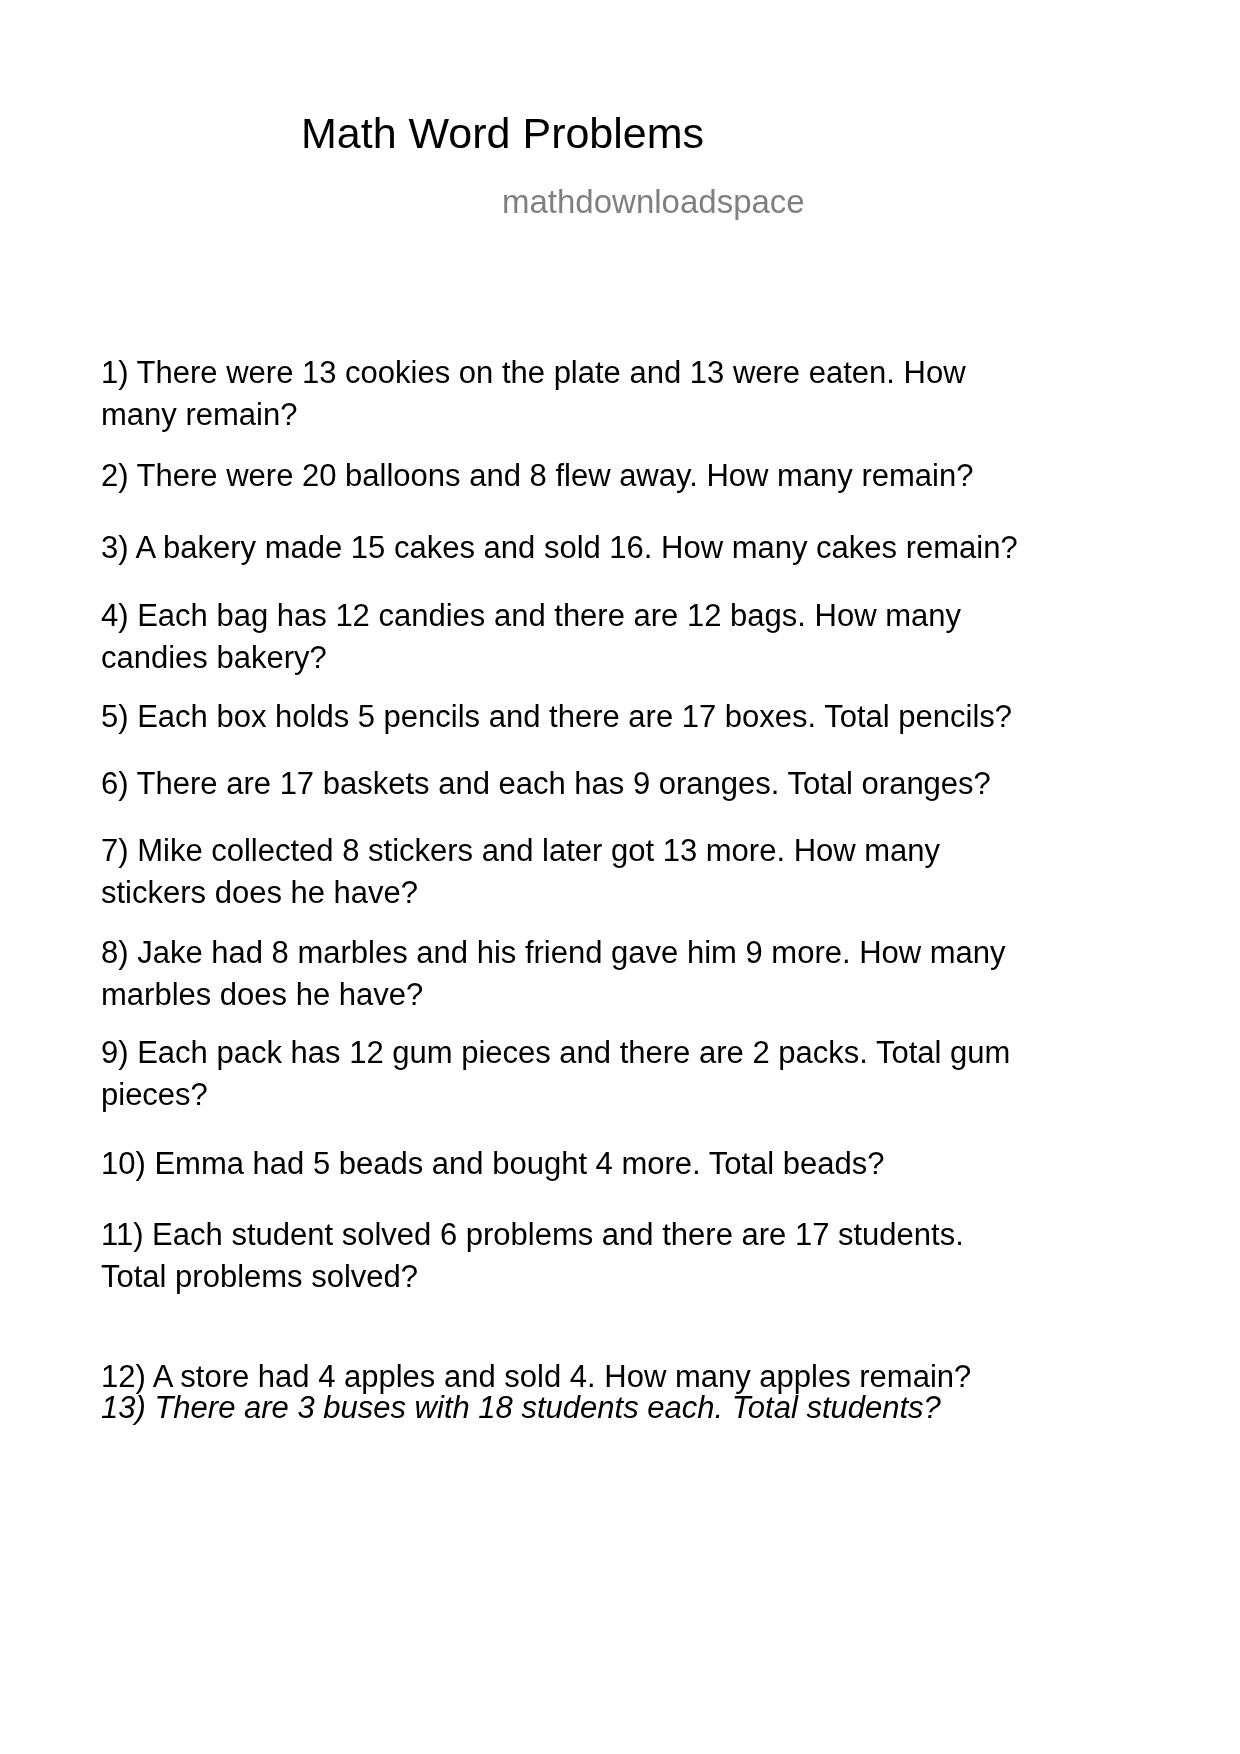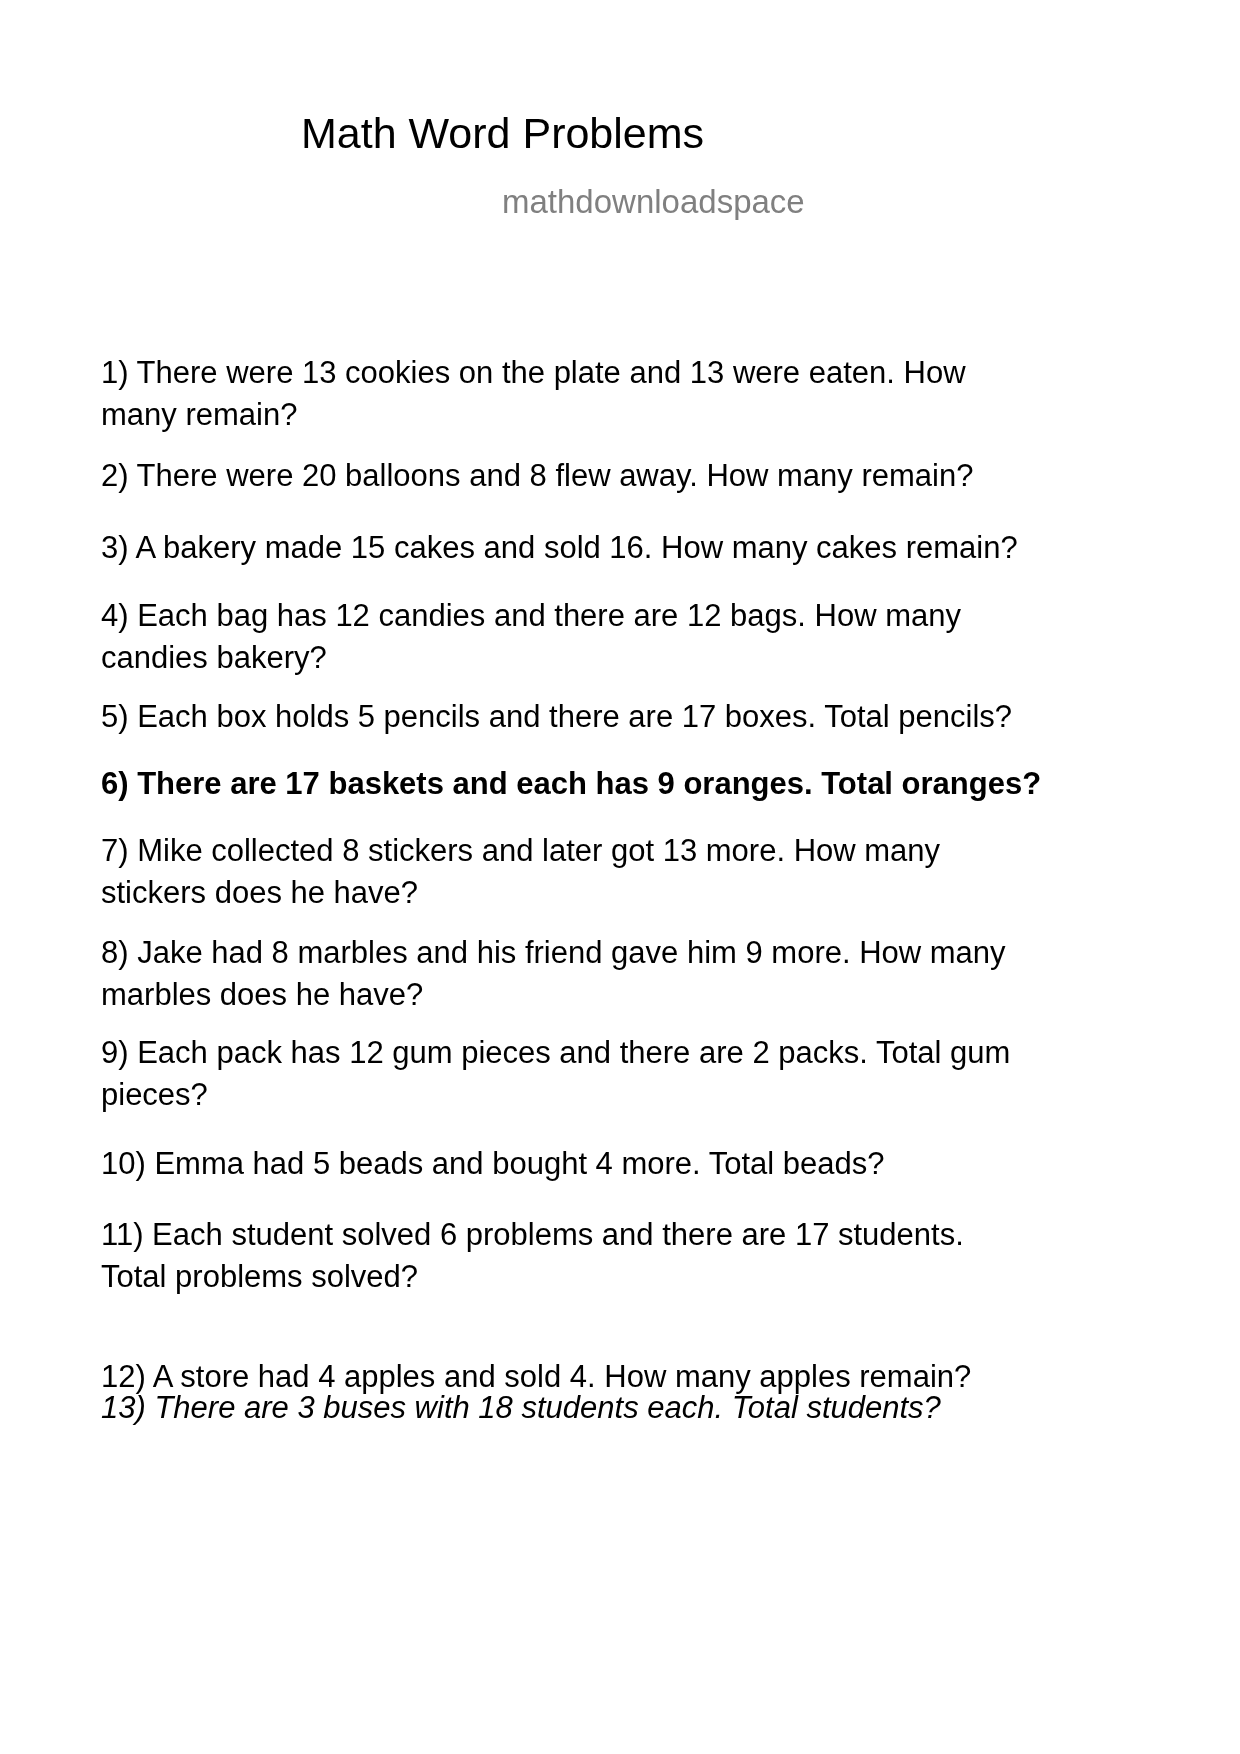--- a/index.html
+++ b/index.html
@@ -10,21 +10,21 @@
   .subtitle { position: absolute; left: 502px; top: 182px; font-size: 33px; line-height: 40px;
               white-space: nowrap; color: #808080; }
   .problem { position: absolute; left: 101px; width: 1080px; font-size: 31px; line-height: 41.5px; }
   .problem .line { display: block; white-space: nowrap; }
   
   .p1  { top: 352px; }
   .p2  { top: 455px; }
   .p3  { top: 527px; }
   .p4  { top: 595px; }
   .p5  { top: 696px; }
-  .p6  { top: 763px; font-weight: bold; }
+  .p6  { top: 763px; }
   .p7  { top: 830px; }
   .p8  { top: 932px; }
   .p9  { top: 1032px; }
   .p10 { top: 1143px; }
   .p11 { top: 1214px; }
   .p12 { top: 1320px; margin-top: 36px; }
   .p13 { top: 1387px; font-style: italic; }
 </style>
 </head>
 <body>

